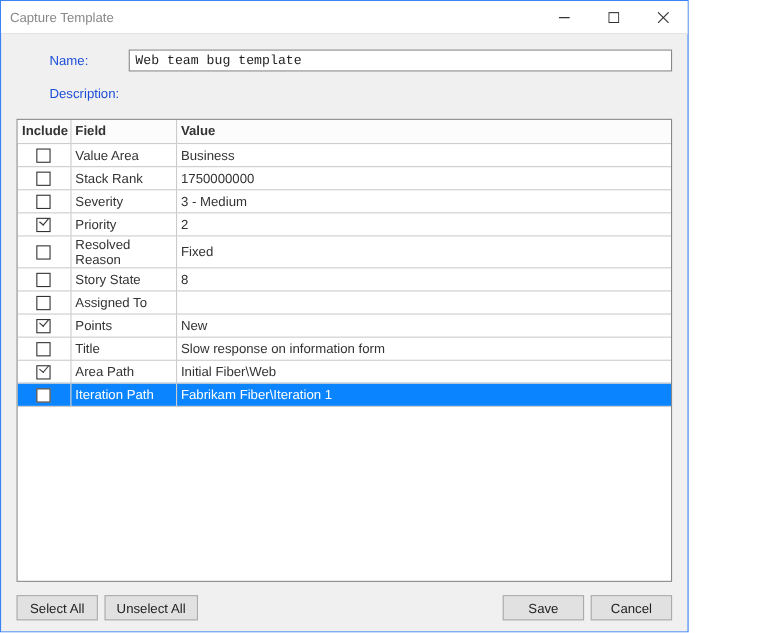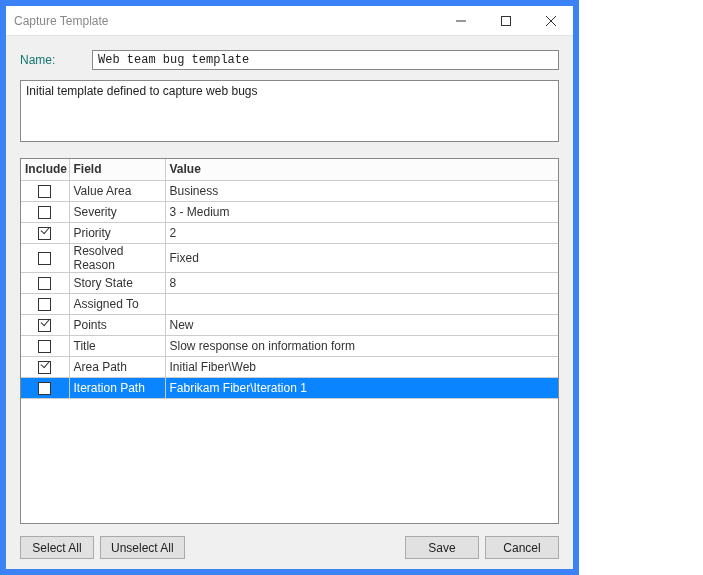--- a/index.html
+++ b/index.html
@@ -4,22 +4,22 @@
 <style>
   * { box-sizing: border-box; }
   html, body {
     margin: 0; padding: 0;
     font-family: "Segoe UI", Tahoma, sans-serif;
     font-size: 12px;
     color: #333;
     background: #fff;
   }
   .window {
-    width: 579px; height: 575px;
-    border: 6px solid #3b82f6;
+    width: 626px; height: 575px;
+    border: 1px solid #3b82f6;
     background: #f0f0f0;
     display: flex; flex-direction: column;
   }
   .titlebar {
     height: 30px;
     background: #fff;
     display: flex; align-items: center;
     border-bottom: 1px solid #e4e4e4;
   }
   .titlebar .title {
@@ -40,21 +40,22 @@
     display: flex; flex-direction: column;
     overflow: hidden;
   }
   .form-row {
     display: flex;
     margin-bottom: 10px;
   }
   .form-label {
     width: 72px;
     padding-top: 3px;
-    color: #0f766e;
+    color: #1d4ed8;
+    margin-left: 30px;
   }
   .text-input {
     flex: 1;
     border: 1px solid #888;
     background: #fff;
     padding: 2px 5px;
     font-family: Liberation Mono, monospace;
     font-size: 12px;
     color: #222;
     outline: none;
@@ -175,21 +176,21 @@
   </div>
 
   <div class="content">
 
     <div class="form-row">
       <div class="form-label">Name:</div>
       <input class="text-input" type="text" value="Web team bug template" style="">
     </div>
 
     <div class="form-row">
-      <textarea class="textarea" style="">Initial template defined to capture web bugs</textarea>
+      <div class="form-label">Description:</div>
     </div>
 
     <div class="grid-wrap">
       <table>
         <colgroup>
           <col class="include">
             <col class="field">
             <col>
         </colgroup>
         <thead>
@@ -200,20 +201,25 @@
           </tr>
         </thead>
         <tbody id="grid-body">
             <tr>
               <td class="cell-check"><span class="chk"></span></td>
               <td class="cell-text">Value Area</td>
               <td class="cell-text">Business</td>
             </tr>
             <tr>
               <td class="cell-check"><span class="chk"></span></td>
+              <td class="cell-text">Stack Rank</td>
+              <td class="cell-text">1750000000</td>
+            </tr>
+            <tr>
+              <td class="cell-check"><span class="chk"></span></td>
               <td class="cell-text">Severity</td>
               <td class="cell-text">3 - Medium</td>
             </tr>
             <tr>
               <td class="cell-check"><span class="chk checked"></span></td>
               <td class="cell-text">Priority</td>
               <td class="cell-text">2</td>
             </tr>
             <tr>
               <td class="cell-check"><span class="chk"></span></td>

